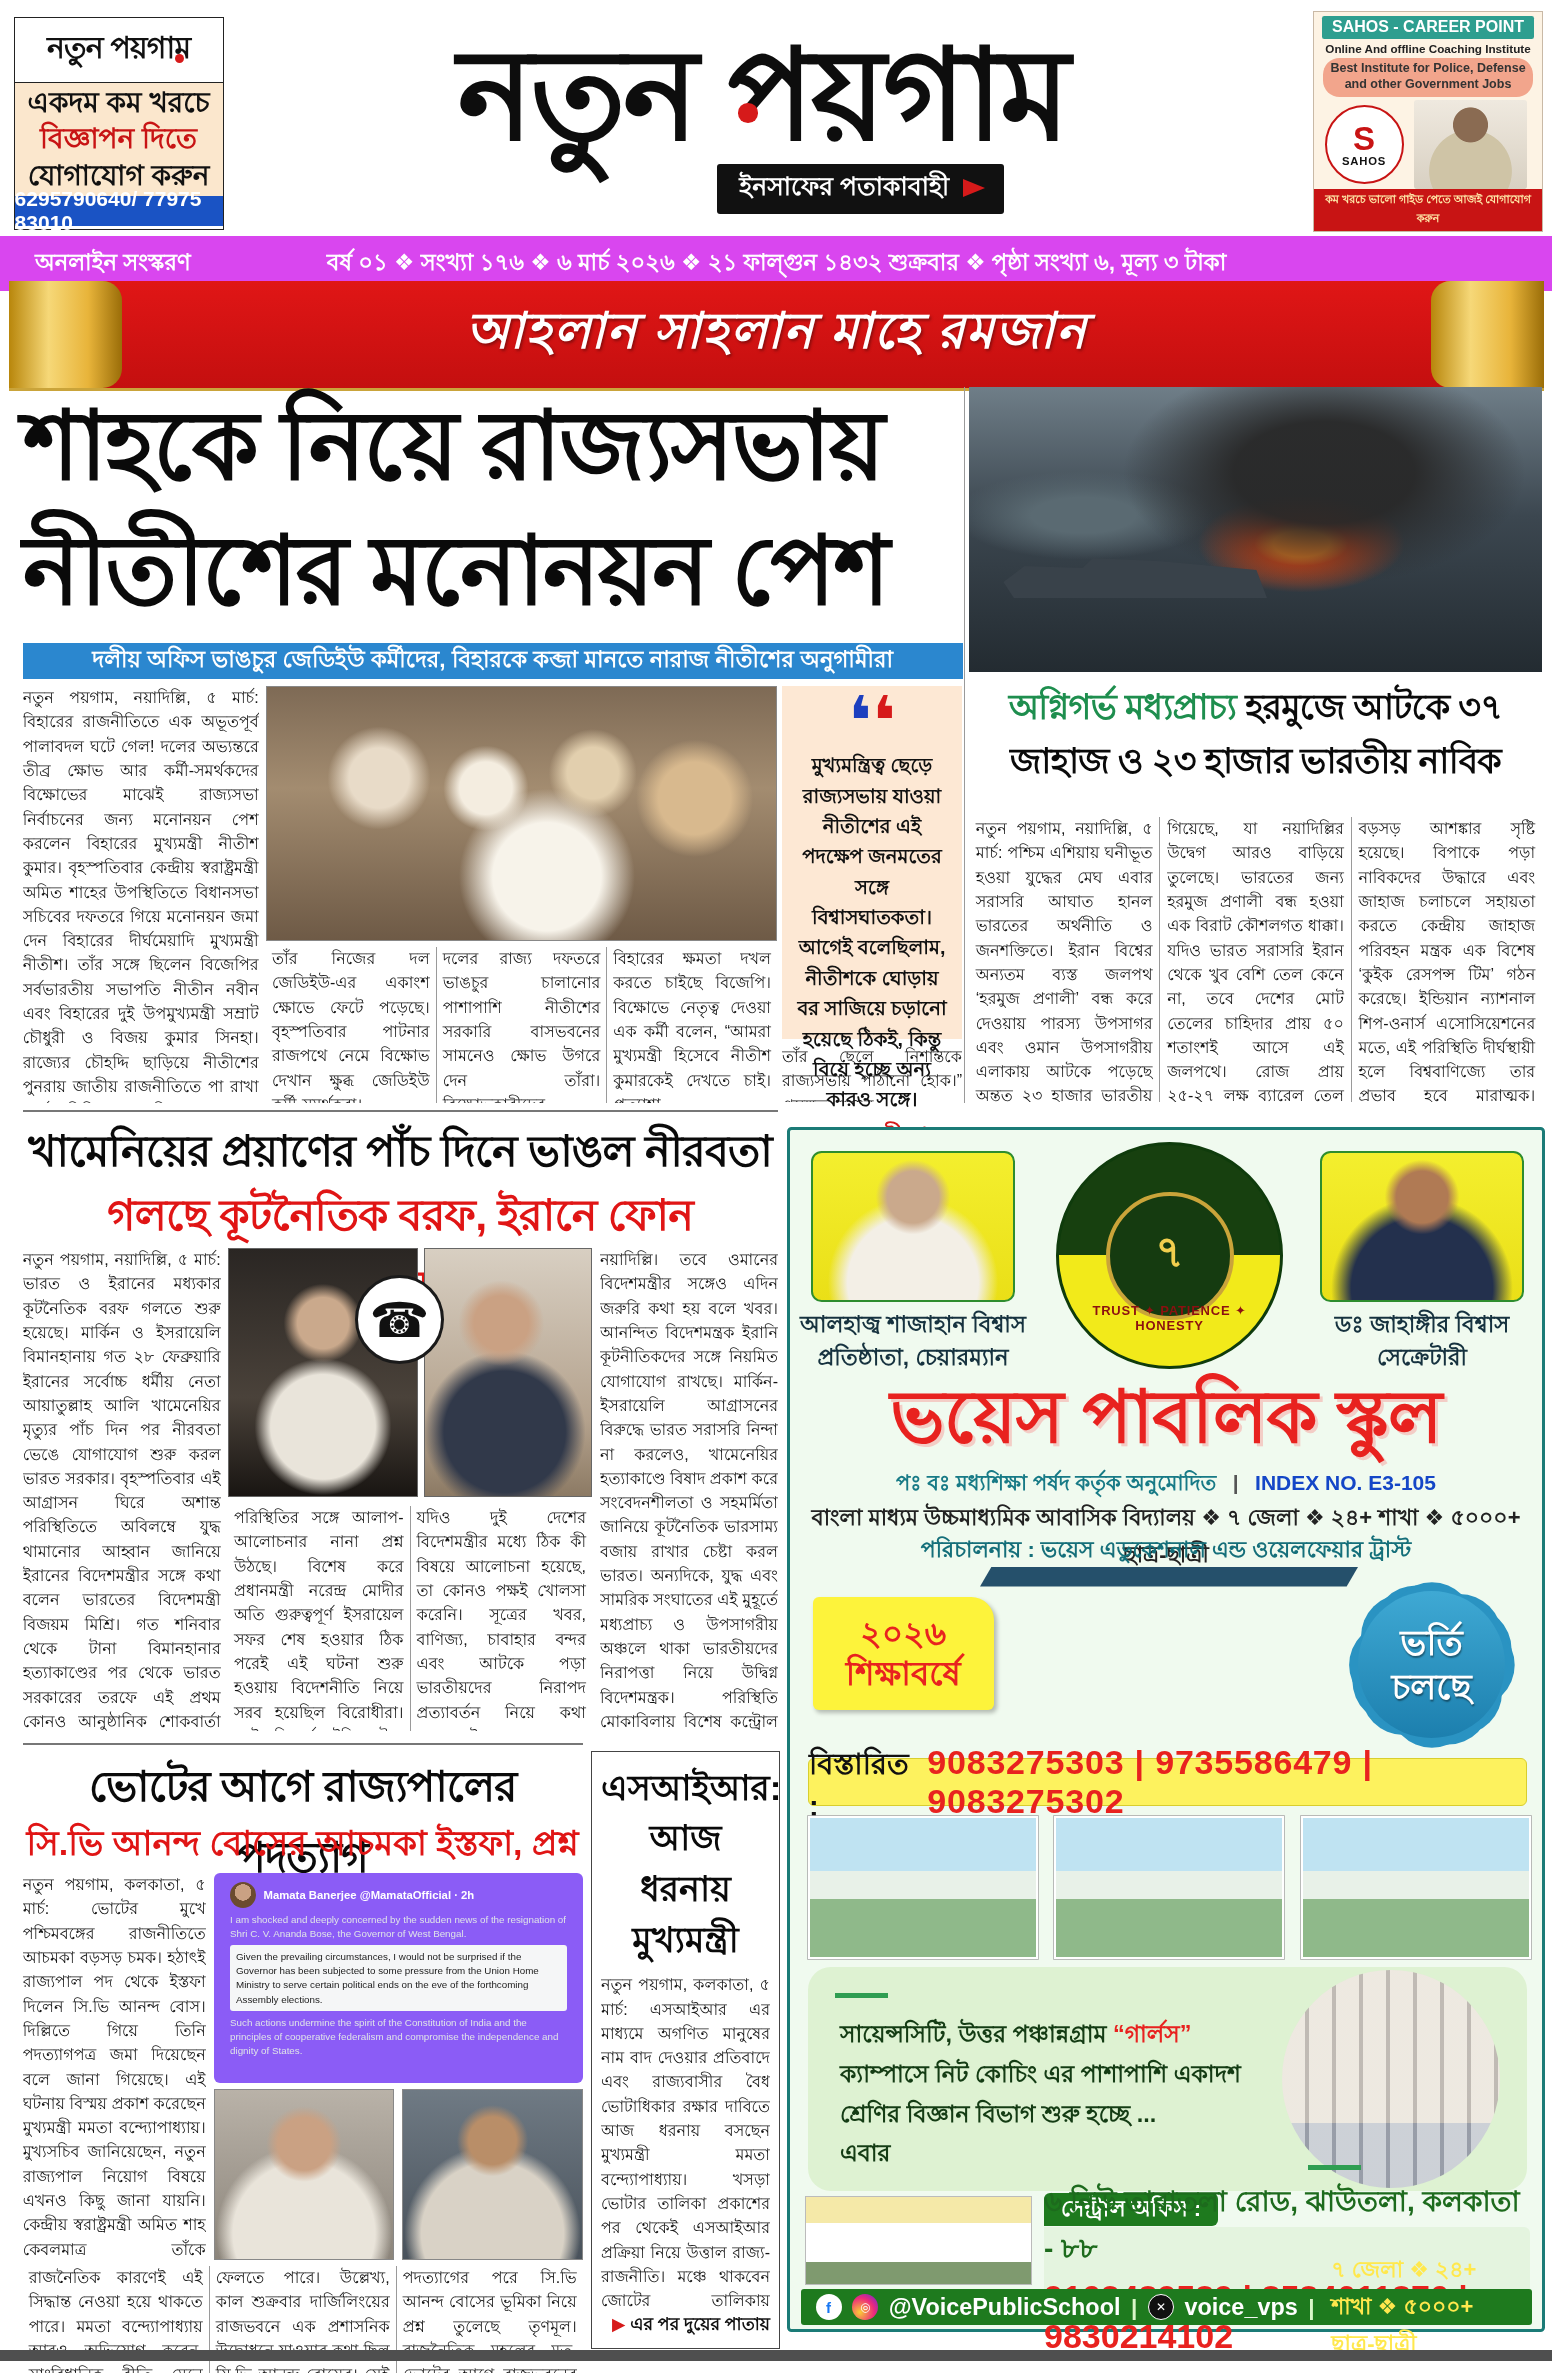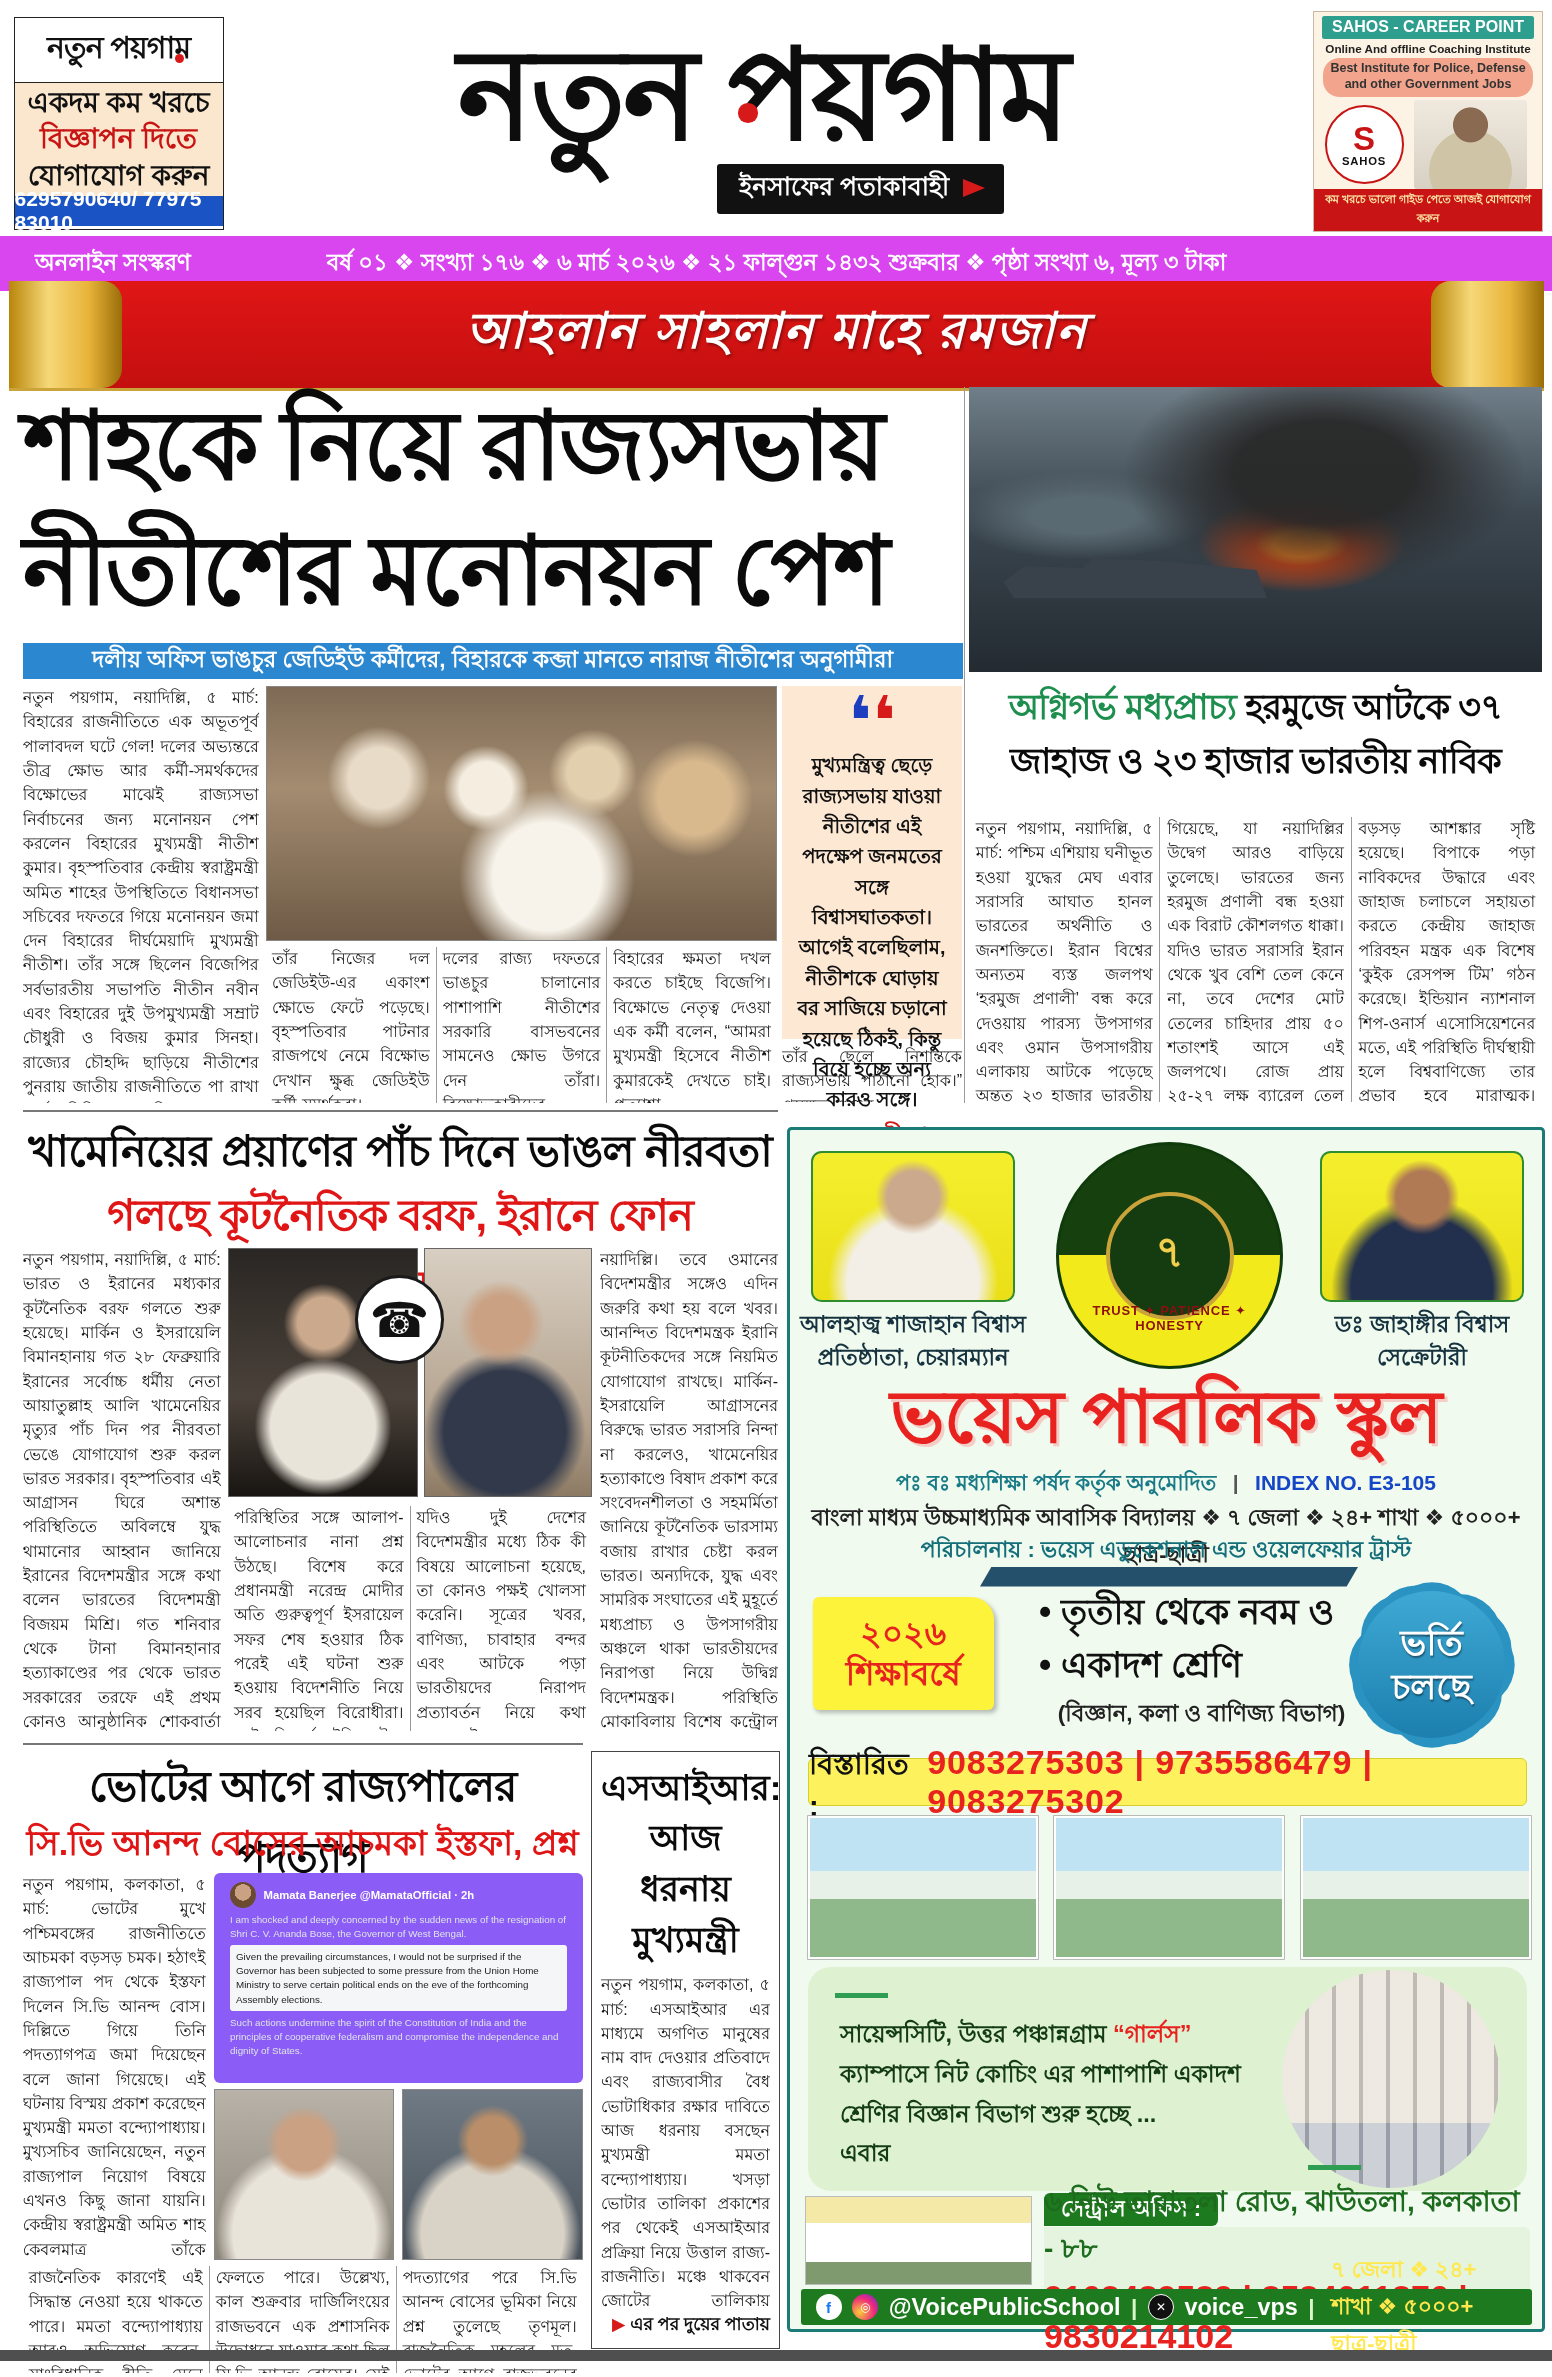--- a/index.html
+++ b/index.html
@@ -325,25 +325,20 @@
       <span class="ix">INDEX NO. E3-105</span>
     </div>
     <div class="stats-line">বাংলা মাধ্যম উচ্চমাধ্যমিক আবাসিক বিদ্যালয় ❖ ৭ জেলা ❖ ২৪+ শাখা ❖ ৫০০০+ ছাত্র-ছাত্রী</div>
     <div class="managed">পরিচালনায় : ভয়েস এডুকেশনাল এন্ড ওয়েলফেয়ার ট্রাস্ট</div>
     <div class="trap"></div>
 
     <div class="sess-flag">
       <div class="y">২০২৬</div>
       <div class="y">শিক্ষাবর্ষে</div>
     </div>
-    <div class="bullets">
-      <div class="b">• তৃতীয় থেকে নবম ও</div>
-      <div class="b">• একাদশ শ্রেণি</div>
-      <div class="note">(বিজ্ঞান, কলা ও বাণিজ্য বিভাগ)</div>
-    </div>
     <div class="adm-badge">
       <div class="sq"></div>
       <div class="sq r1"></div>
       <div class="sq r2"></div>
       <div class="face">
         <span>ভর্তি</span>
         <span>চলছে</span>
       </div>
     </div>
 

